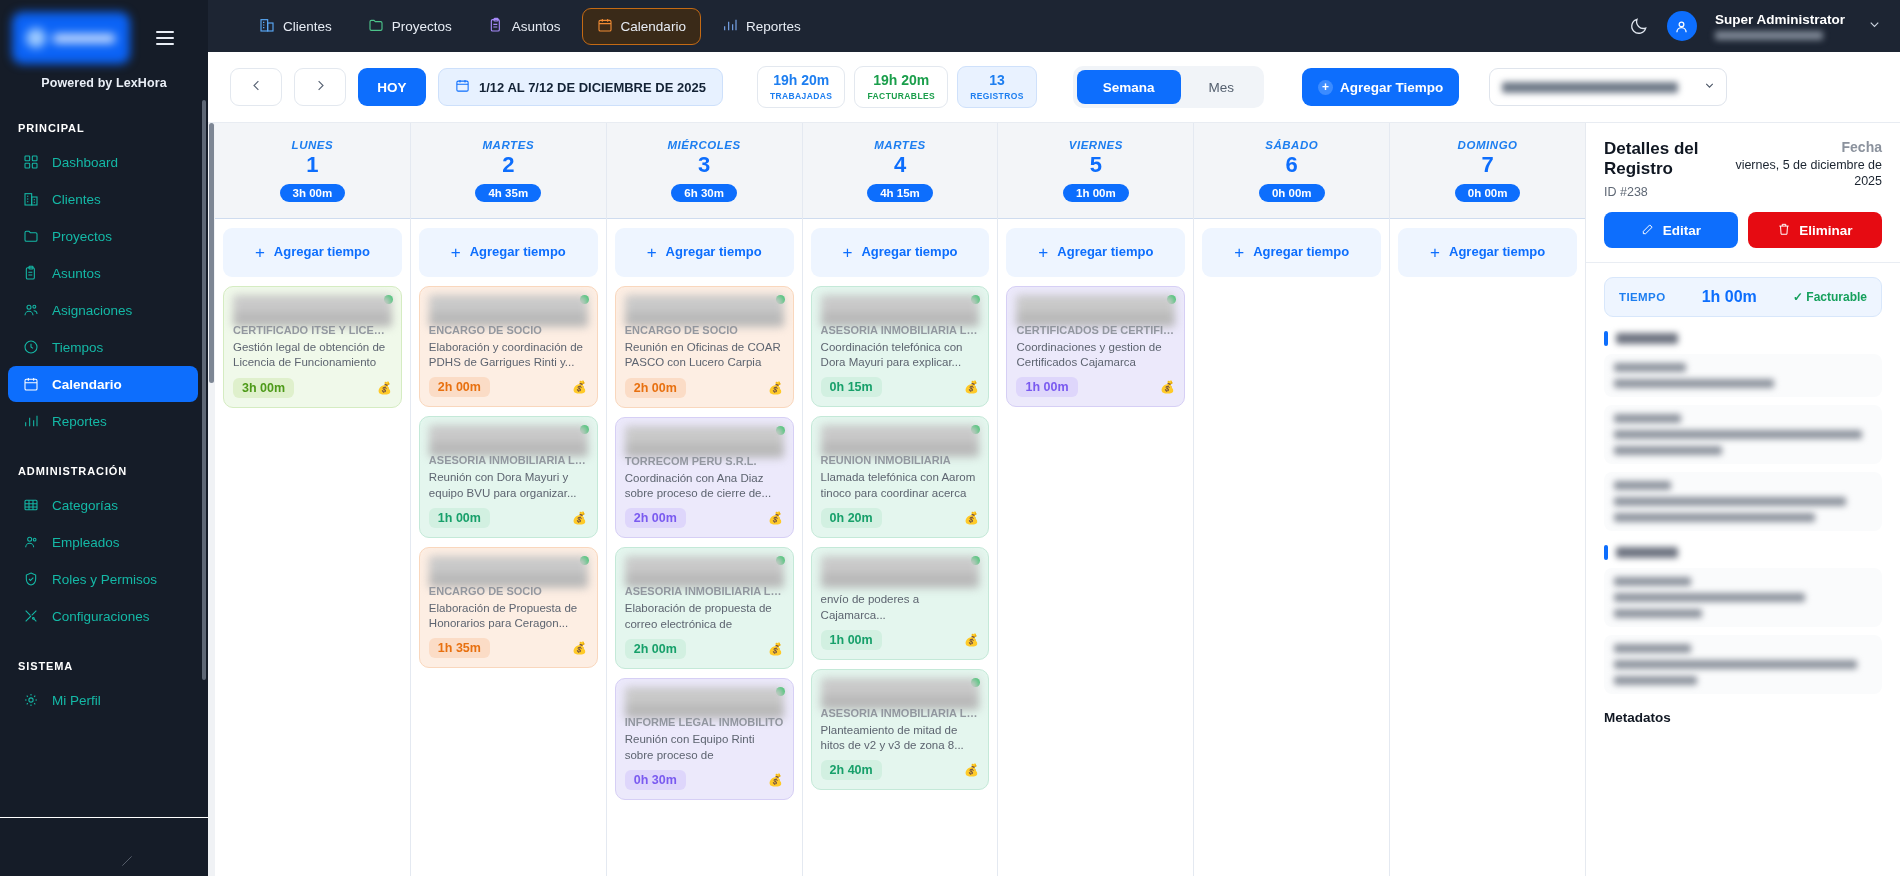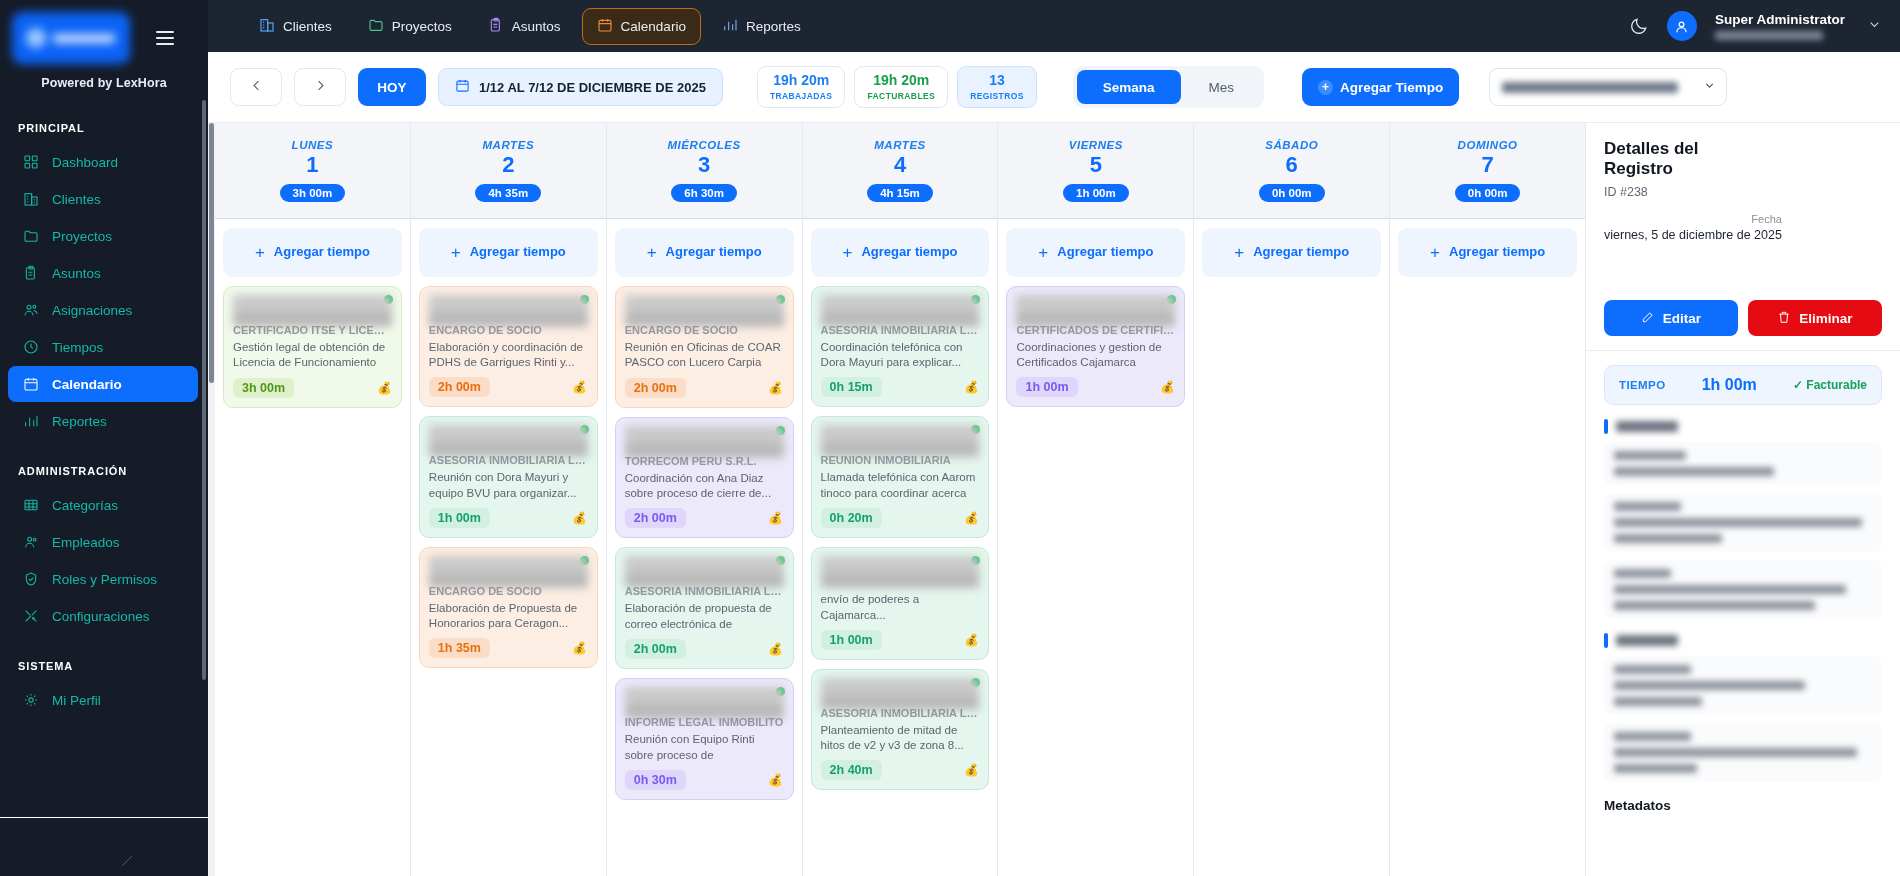--- a/index.html
+++ b/index.html
@@ -181,29 +181,29 @@
   .c-mint { background:#e4f6ee; border-color:#c4e9d8; }
   .c-mint .dur { background:#d2f0e1; color:#17a06a; }
   .c-purple { background:#ece9fb; border-color:#d6cff5; }
   .c-purple .dur { background:#ded6fb; color:#7a5af0; }
 
   
   .detail {
     flex:0 0 315px; width:315px; background:#fff; border-left:1px solid #e6eaf0;
     padding:16px 18px 0; overflow:hidden; position:relative;
   }
-  .d-top { display:flex; justify-content:space-between; align-items:flex-start; gap:14px;flex-direction:column; }
+  .d-top { display:flex; justify-content:space-between; align-items:flex-start; gap:14px; }
   .d-title { font-size:17px; font-weight:700; color:#101722; line-height:1.18; max-width:120px;}
   .d-id { font-size:12.5px; color:#5f6875; margin-top:6px; }
-  .d-fecha-l { font-size:11px; color:#8b929d; text-align:right; }
+  .d-fecha-l { font-size:14px; color:#8b929d; text-align:right;font-weight:bold; }
   .d-fecha-v { font-size:12.5px; color:#1b2430; text-align:right; line-height:1.3; margin-top:2px; }
   .d-actions { display:flex; gap:10px; margin-top:13px; }
   .d-btn { flex:1 1 0; height:36px; border:none; border-radius:8px; color:#fff; font-size:13.5px;
            font-weight:700; display:flex; align-items:center; justify-content:center; gap:8px;
-           cursor:pointer; font-family:inherit;margin-top:44px; }
+           cursor:pointer; font-family:inherit; }
   .d-btn svg { width:14px;height:14px;stroke:#fff;fill:none;stroke-width:1.7; }
   .d-edit { background:#0d6efd; } .d-del { background:#e60b12; }
   .d-hr { height:1px; background:#e9edf3; margin:14px -18px 0; }
   .d-time {
     margin-top:14px; background:#eef5ff; border:1px solid #d8e7fb; border-radius:9px; height:40px;
     display:flex; align-items:center; justify-content:space-between; padding:0 14px;
   }
   .d-time .lab { font-size:11.5px; font-weight:700; color:#1d7ef0; letter-spacing:.4px; }
   .d-time .val { font-size:16px; font-weight:700; color:#0d6efd; }
   .d-time .fac { font-size:12px; font-weight:700; color:#15a05c; }

